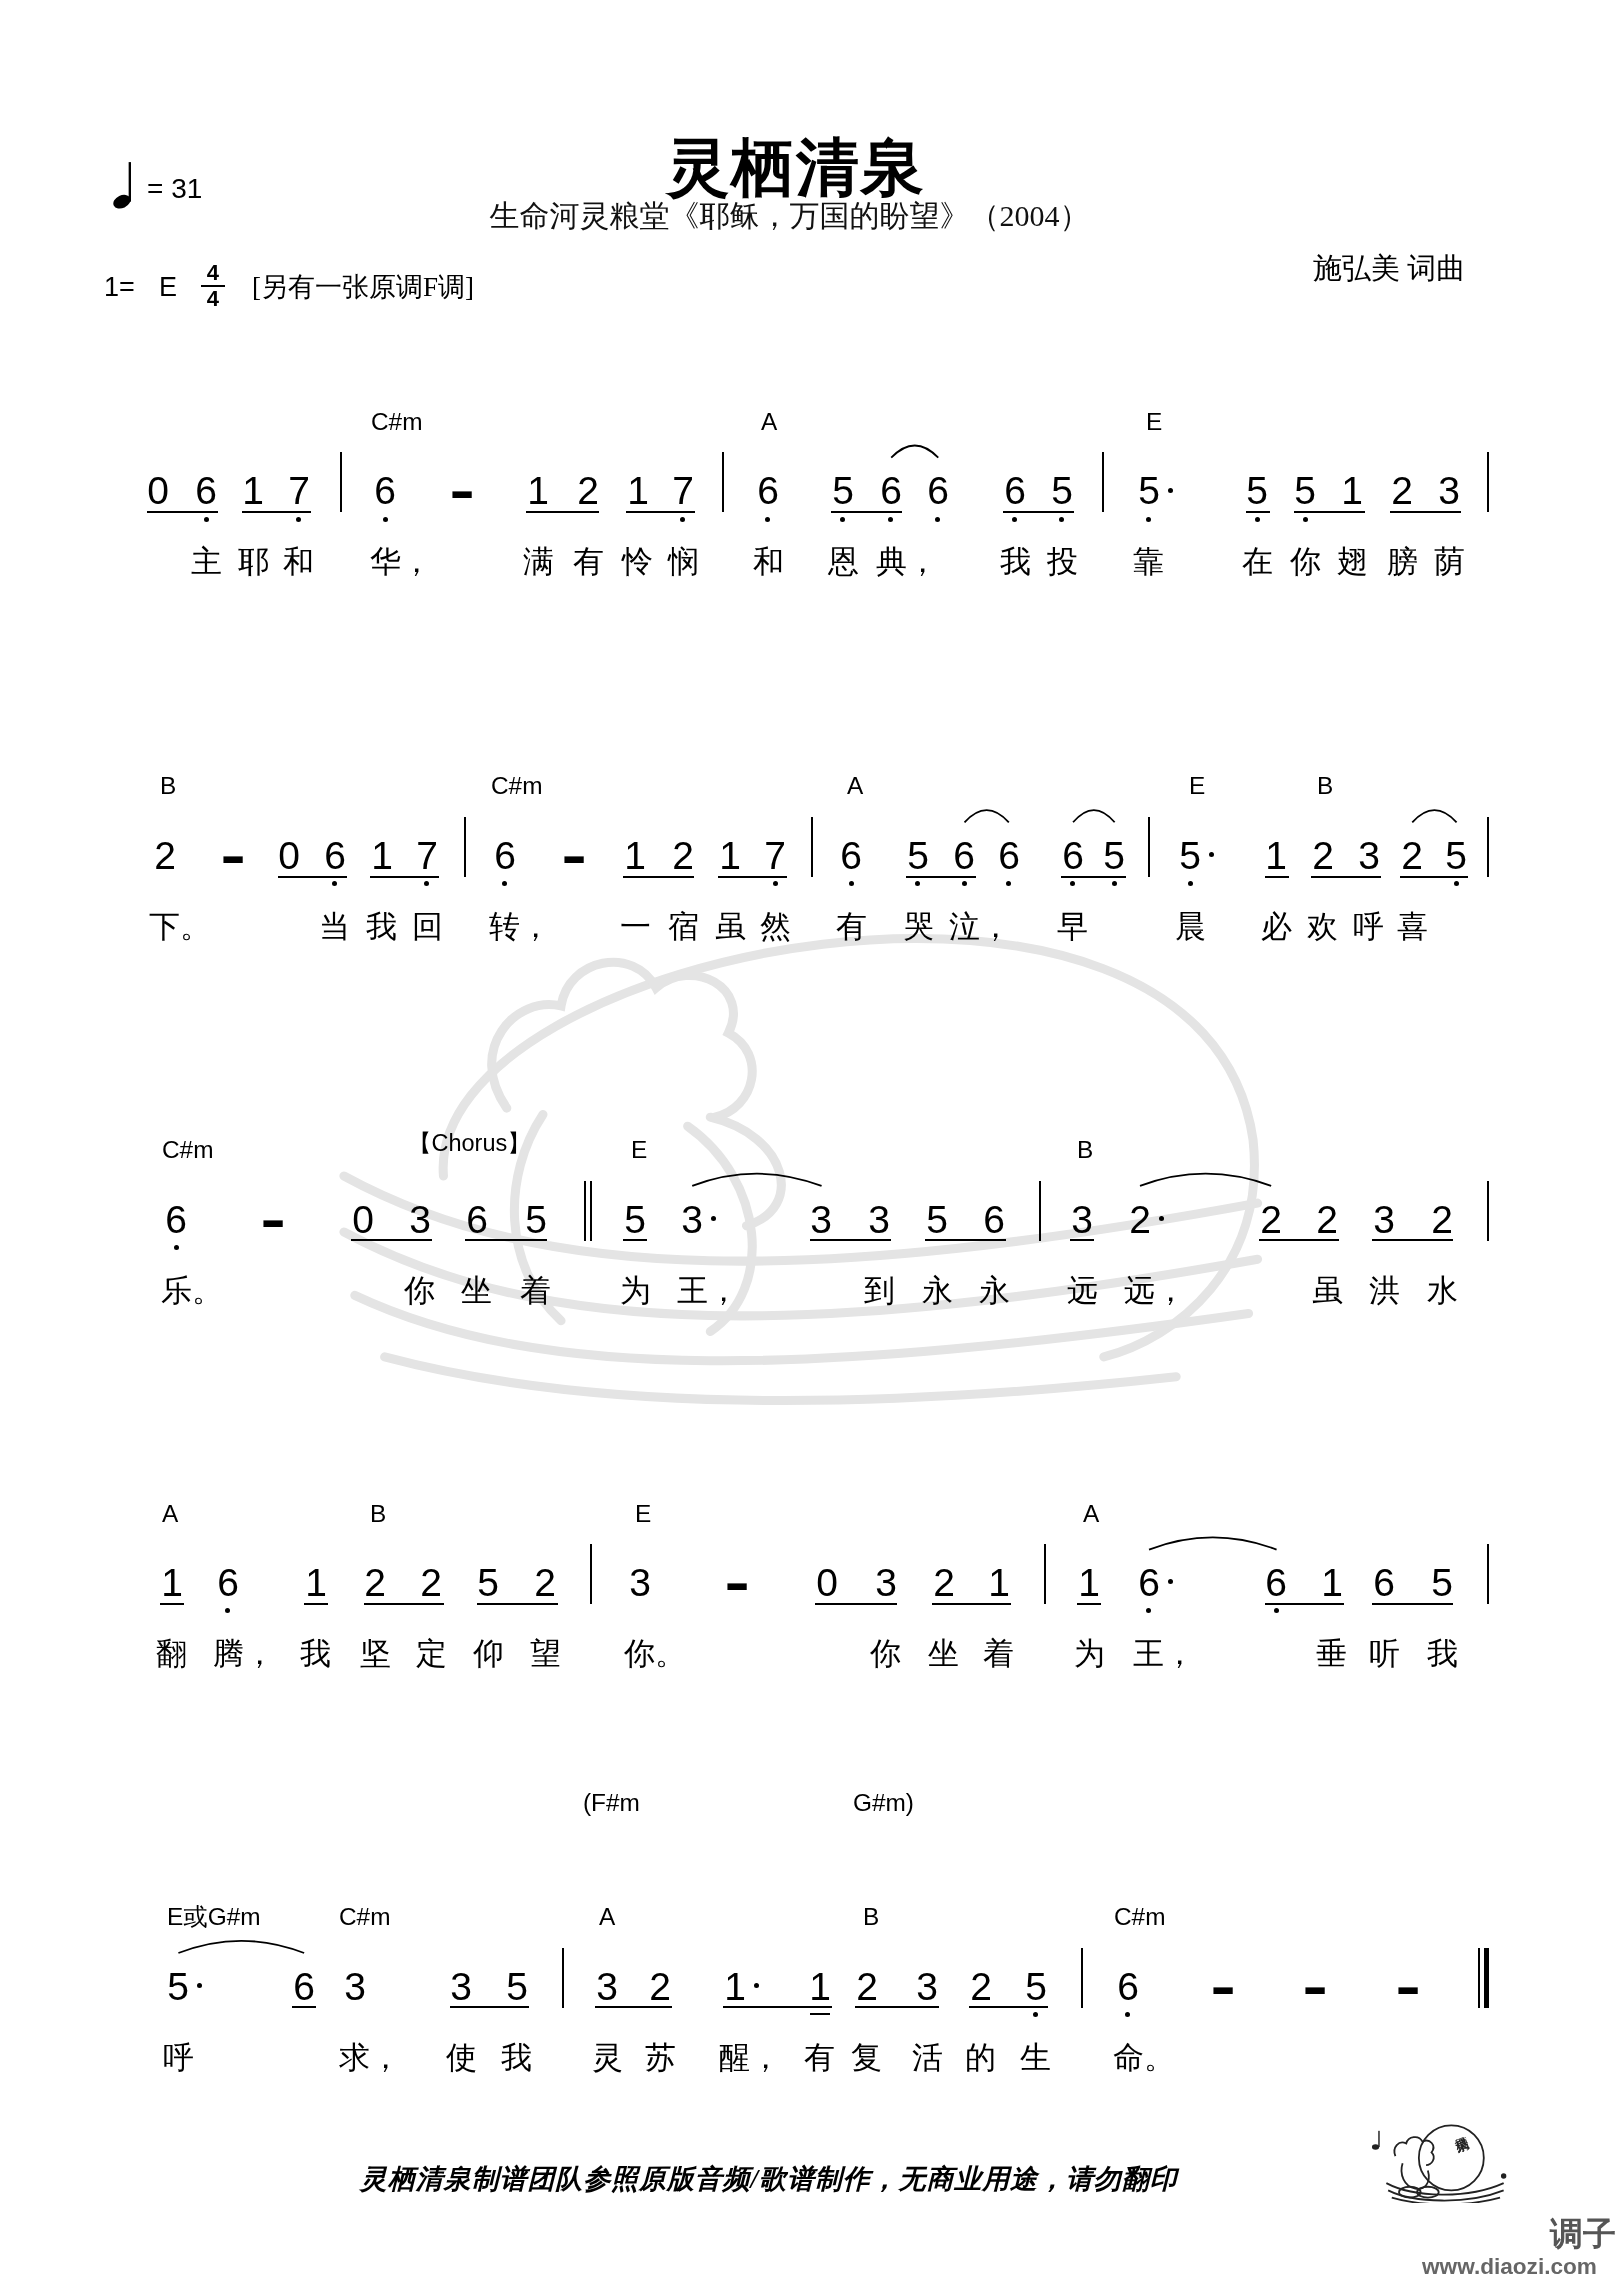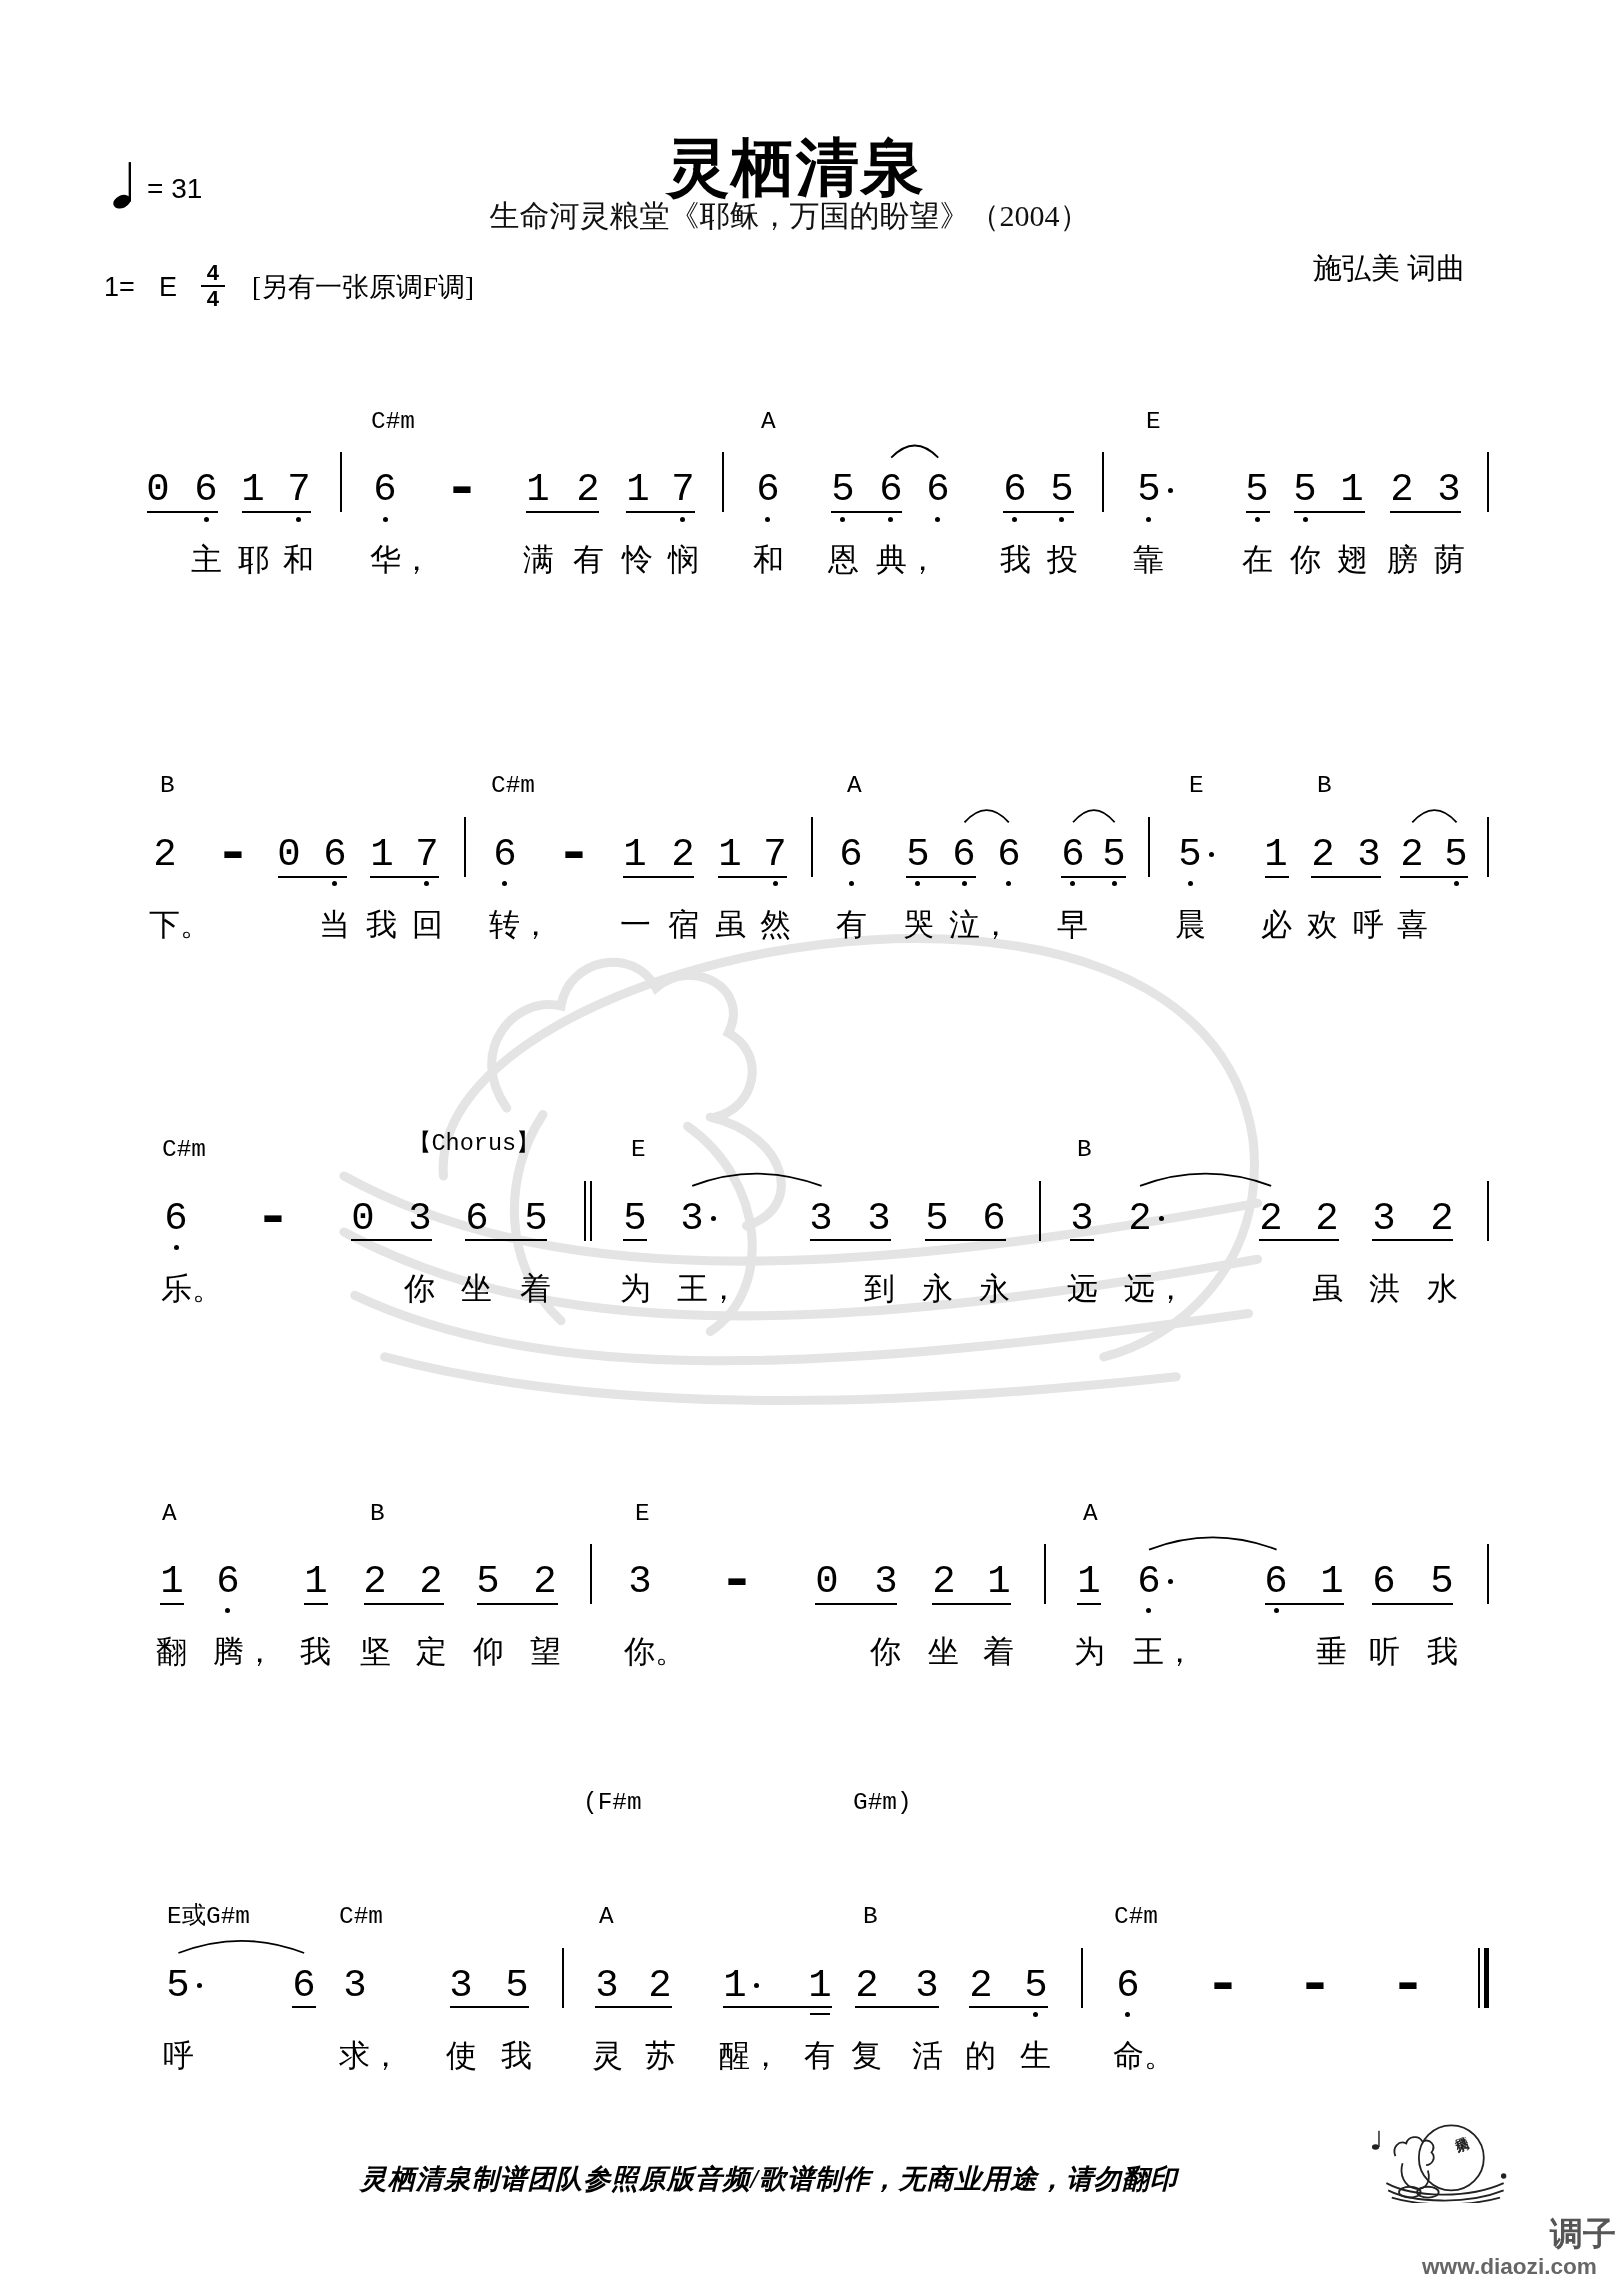--- a/index.html
+++ b/index.html
@@ -3,21 +3,21 @@
 <meta charset="utf-8">
 <style>
   html, body { margin:0; padding:0; }
   body {
     width:1616px; height:2285px; position:relative; overflow:hidden;
     background:#ffffff; color:#000;
     font-family:"Liberation Sans", "DejaVu Sans", sans-serif;
   }
   .abs { position:absolute; white-space:nowrap; }
   #watermark { position:absolute; left:0; top:0; width:1616px; height:2285px; z-index:0; pointer-events:none; }
-  #score { position:absolute; left:0; top:0; width:1616px; height:2285px; z-index:2;font-family:Liberation Mono, monospace; }
+  #score { position:absolute; left:0; top:0; width:1616px; height:2285px; z-index:2; }
   #slur-layer { position:absolute; left:0; top:0; width:1616px; height:2285px; z-index:3; pointer-events:none; }
 
   
   .title { left:0; top:134px; width:1592px; text-align:center; font-size:63px; line-height:67px; font-weight:bold; letter-spacing:1.8px; }
   .subtitle { left:0; top:199px; width:1579px; text-align:center; font-size:30px; line-height:33px; font-family:"Liberation Serif","DejaVu Serif",serif; color:#111; }
   .tempo-icon { left:112px; top:160px; width:27px; height:51px; }
   .tempo-text { left:147px; top:174px; font-size:28px; line-height:29px; }
   .key-label { left:104px; top:273px; font-size:27px; line-height:29px; }
   .key-name { left:159px; top:273px; font-size:27px; line-height:29px; }
   .timesig { left:201px; top:262px; width:23.5px; text-align:center; font-weight:bold; font-size:22px; line-height:22px; }

